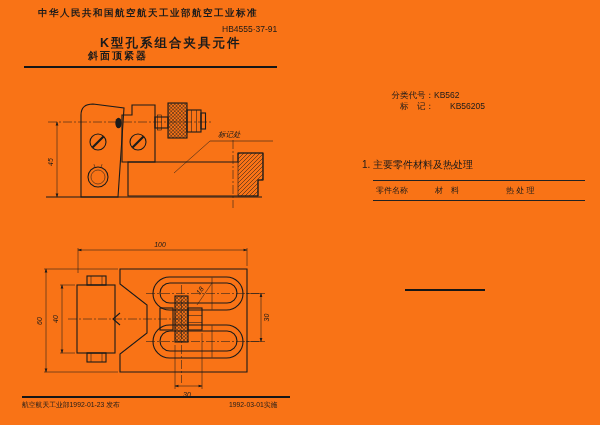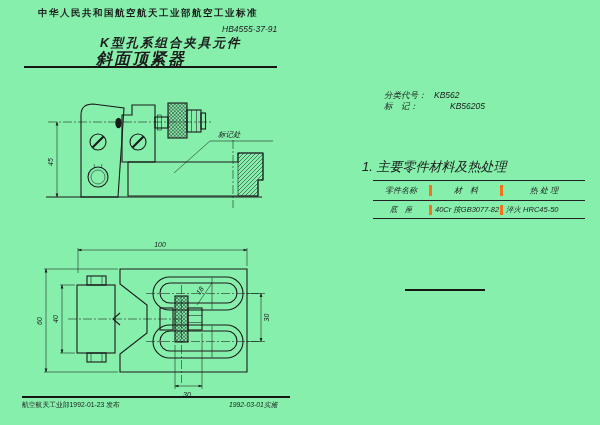--- a/index.html
+++ b/index.html
@@ -1,43 +1,43 @@
 <!DOCTYPE html>
 <html><head>
 <meta charset="utf-8">
 <style>
   html,body{margin:0;padding:0;background:#e8e8e6;}
   .sheet{
-    position:relative;width:600px;height:425px;background:#86efac;
+    position:relative;width:600px;height:425px;background:#f97316;
     font-family:"Liberation Sans",sans-serif;color:#1b1b1b;overflow:hidden;
   }
   .abs{position:absolute;white-space:nowrap;}
-  .hand{font-style:italic;}
+  .hand{}
   .org-line{left:38px;top:7px;font-size:9.5px;font-weight:bold;letter-spacing:1.5px;}
   .std-no{left:222px;top:24px;font-size:8.5px;}
   .title1{left:72px;top:35px;font-size:12.5px;font-weight:bold;letter-spacing:2px;margin-left:28px;}
-  .title2{left:96px;top:49px;font-size:16px;font-weight:bold;letter-spacing:2px;}
+  .title2{left:88px;top:49px;font-size:10px;font-weight:bold;letter-spacing:2px;}
   .rule{background:#161616;}
   .rule-head{left:24px;top:66px;width:253px;height:2px;}
   .rule-mid{left:405px;top:289px;width:80px;height:1.5px;}
   .rule-foot{left:22px;top:396px;width:268px;height:1.5px;}
-  .info-row{font-size:8.5px;display:flex;}
+  .info-row{font-size:8.5px;display:flex;text-align:right;}
   .info-row .lbl{display:inline-block;width:50px;}
   .info-class{left:384px;top:90px;}
   .info-mark{left:384px;top:101px;gap:16px;}
-  .note{font-size:13px;}
+  .note{font-size:10px;}
   .note1{left:362px;top:158px;}
   .note2{left:349px;top:239px;}
   .mat-table{left:373px;top:180px;width:212px;font-size:7.5px;}
   .tr{display:grid;grid-template-columns:56px 71px 85px;border-bottom:1px solid #222;align-items:center;}
   .tr.head{border-top:1px solid #222;height:19px;font-size:8px;}
   .tr.data{height:17px;}
   .td{padding:0 3px;border-left:3px solid #f97316;overflow:hidden;}
   .td:first-child{border-left:none;text-align:center;}
-  .tr.head .td{text-align:center;}
+  .tr.head .td{text-align:left;}
   .foot-l{left:22px;top:400px;font-size:6.8px;}
   .foot-r{left:229px;top:400px;font-size:6.8px;}
   svg{position:absolute;overflow:visible;}
   svg .ol{fill:none;stroke:#1b1b1b;stroke-width:1.1;}
   svg .thin{fill:none;stroke:#1b1b1b;stroke-width:0.55;}
   svg .cl{fill:none;stroke:#1b1b1b;stroke-width:0.55;stroke-dasharray:9 2 2 2;}
   svg .dim{font-size:7px;font-style:italic;fill:#1b1b1b;}
   svg .cjk{font-size:7.5px;font-style:italic;fill:#1b1b1b;}
 </style>
 </head>
@@ -60,25 +60,20 @@
     <span>KB56205</span>
   </div>
 
   <div class="abs note note1 hand">1. 主要零件材料及热处理</div>
 
   <div class="abs mat-table hand">
     <div class="tr head">
       <div class="td">零件名称</div>
       <div class="td">材　料</div>
       <div class="td">热 处 理</div>
-    </div>
-    <div class="tr data">
-      <div class="td">底　座</div>
-      <div class="td">40Cr 按GB3077-82</div>
-      <div class="td">淬火 HRC45-50</div>
     </div>
   </div>
 
   <div class="abs rule rule-mid"></div>
 
   <svg style="left:40px;top:85px" width="240" height="145" viewBox="0 0 240 145">
     <defs>
       <marker id="a1" viewBox="0 0 10 10" refX="9" refY="5" markerWidth="9" markerHeight="7" orient="auto-start-reverse">
         <path d="M0,1.5 L10,5 L0,8.5 Z" fill="#1b1b1b"></path>
       </marker>

